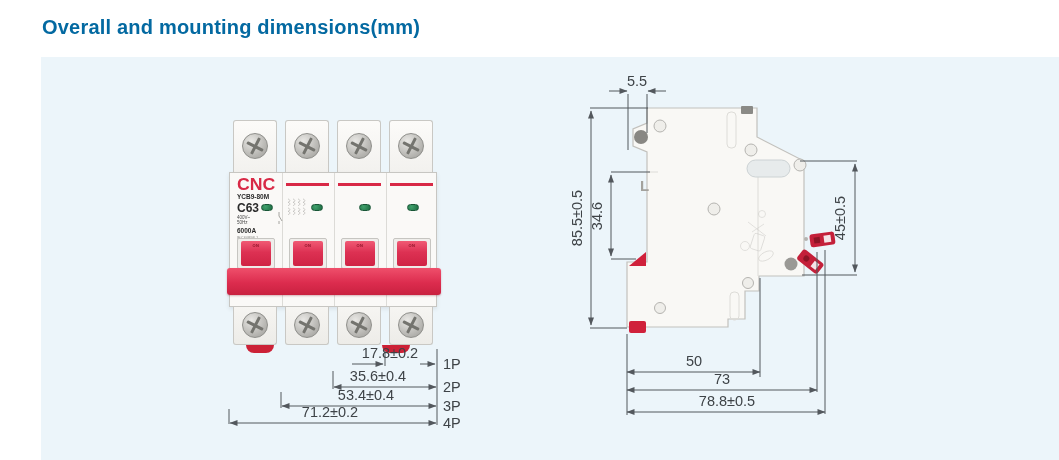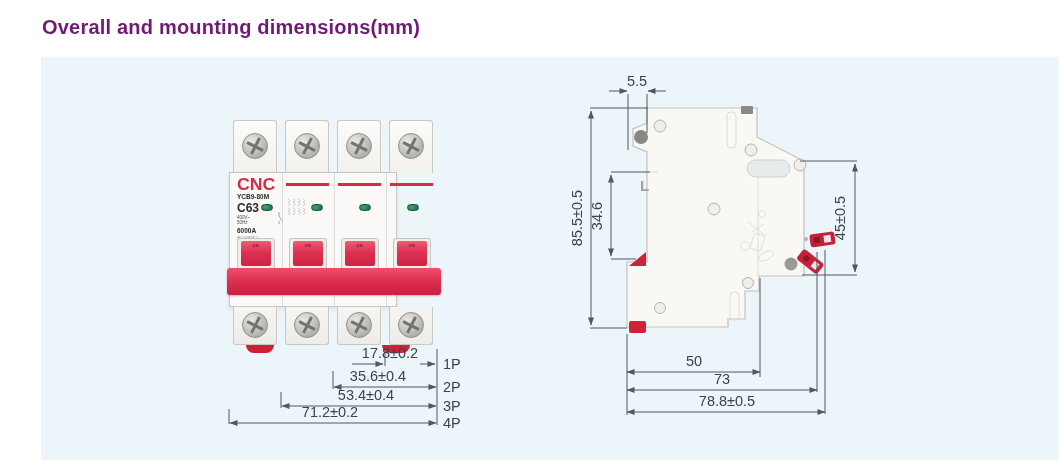--- a/index.html
+++ b/index.html
@@ -1,37 +1,37 @@
 <!DOCTYPE html>
 <html><head>
 <meta charset="utf-8">
 <style>
   html,body{margin:0;padding:0;background:#fff;}
   .page{position:relative;width:1059px;height:460px;background:#ffffff;overflow:hidden;
         font-family:"Liberation Sans",sans-serif;}
   .title{position:absolute;left:42px;top:16px;margin:0;font-size:20px;font-weight:700;
-         color:#701a75;letter-spacing:.2px;}
+         color:#0369a1;letter-spacing:.2px;}
   .panel{position:absolute;left:41px;top:57px;width:1018px;height:403px;background:#ecf5fa;}
 
   
   .front{position:absolute;left:229px;top:120px;width:208px;height:233px;}
   .ttab,.btab{position:absolute;width:44px;box-sizing:border-box;border:1px solid #c9c8c4;
         background:linear-gradient(180deg,#fcfbf9,#f2f1ee);}
   .ttab{top:0;height:53px;border-bottom:none;border-radius:3px 3px 0 0;}
   .btab{top:187px;height:38px;border-top:none;border-radius:0 0 3px 3px;
         background:linear-gradient(180deg,#f6f5f2,#edece8);}
   .x1{left:4px}.x2{left:56px}.x3{left:108px}.x4{left:160px}
   .screw{position:absolute;left:8px;width:26px;height:26px;border-radius:50%;box-sizing:border-box;
         background:radial-gradient(circle at 35% 30%,#e9e8e5,#b9b8b4 62%,#9e9d99);
         border:1px solid #8f8f8b;}
   .ttab .screw{top:12px}.btab .screw{top:5px}
   .screw::before,.screw::after{content:"";position:absolute;left:50%;top:50%;background:#74746f;border-radius:1px;}
   .screw::before{width:18px;height:3px;margin:-1.5px 0 0 -9px;transform:rotate(27deg);}
   .screw::after{width:3px;height:18px;margin:-9px 0 0 -1.5px;transform:rotate(27deg);}
-  .fbody{position:absolute;left:0;top:52px;width:168px;height:135px;box-sizing:border-box;
+  .fbody{position:absolute;left:0;top:52px;width:208px;height:135px;box-sizing:border-box;
         background:#faf9f7;border:1px solid #c7c6c2;box-shadow:0 2px 4px rgba(80,90,100,.12);}
   .sep{position:absolute;top:0;width:1px;height:133px;background:#dcdbd7;}
   .s1{left:52px}.s2{left:104px}.s3{left:156px}
   .stripe{position:absolute;top:10px;height:3px;width:43px;background:#d82946;}
   .brand{position:absolute;left:7px;top:2px;font-size:17px;font-weight:800;color:#d82946;
         transform:scaleX(1.04);transform-origin:left;}
   .lbl{position:absolute;left:7px;top:20px;width:44px;color:#2b2b2b;}
   .lbl .model{font-size:6.5px;font-weight:700;}
   .lbl .rating{font-size:12px;font-weight:700;margin-top:1px;}
   .lbl .tiny{font-size:4.5px;color:#4a4a4a;line-height:1.2;}

